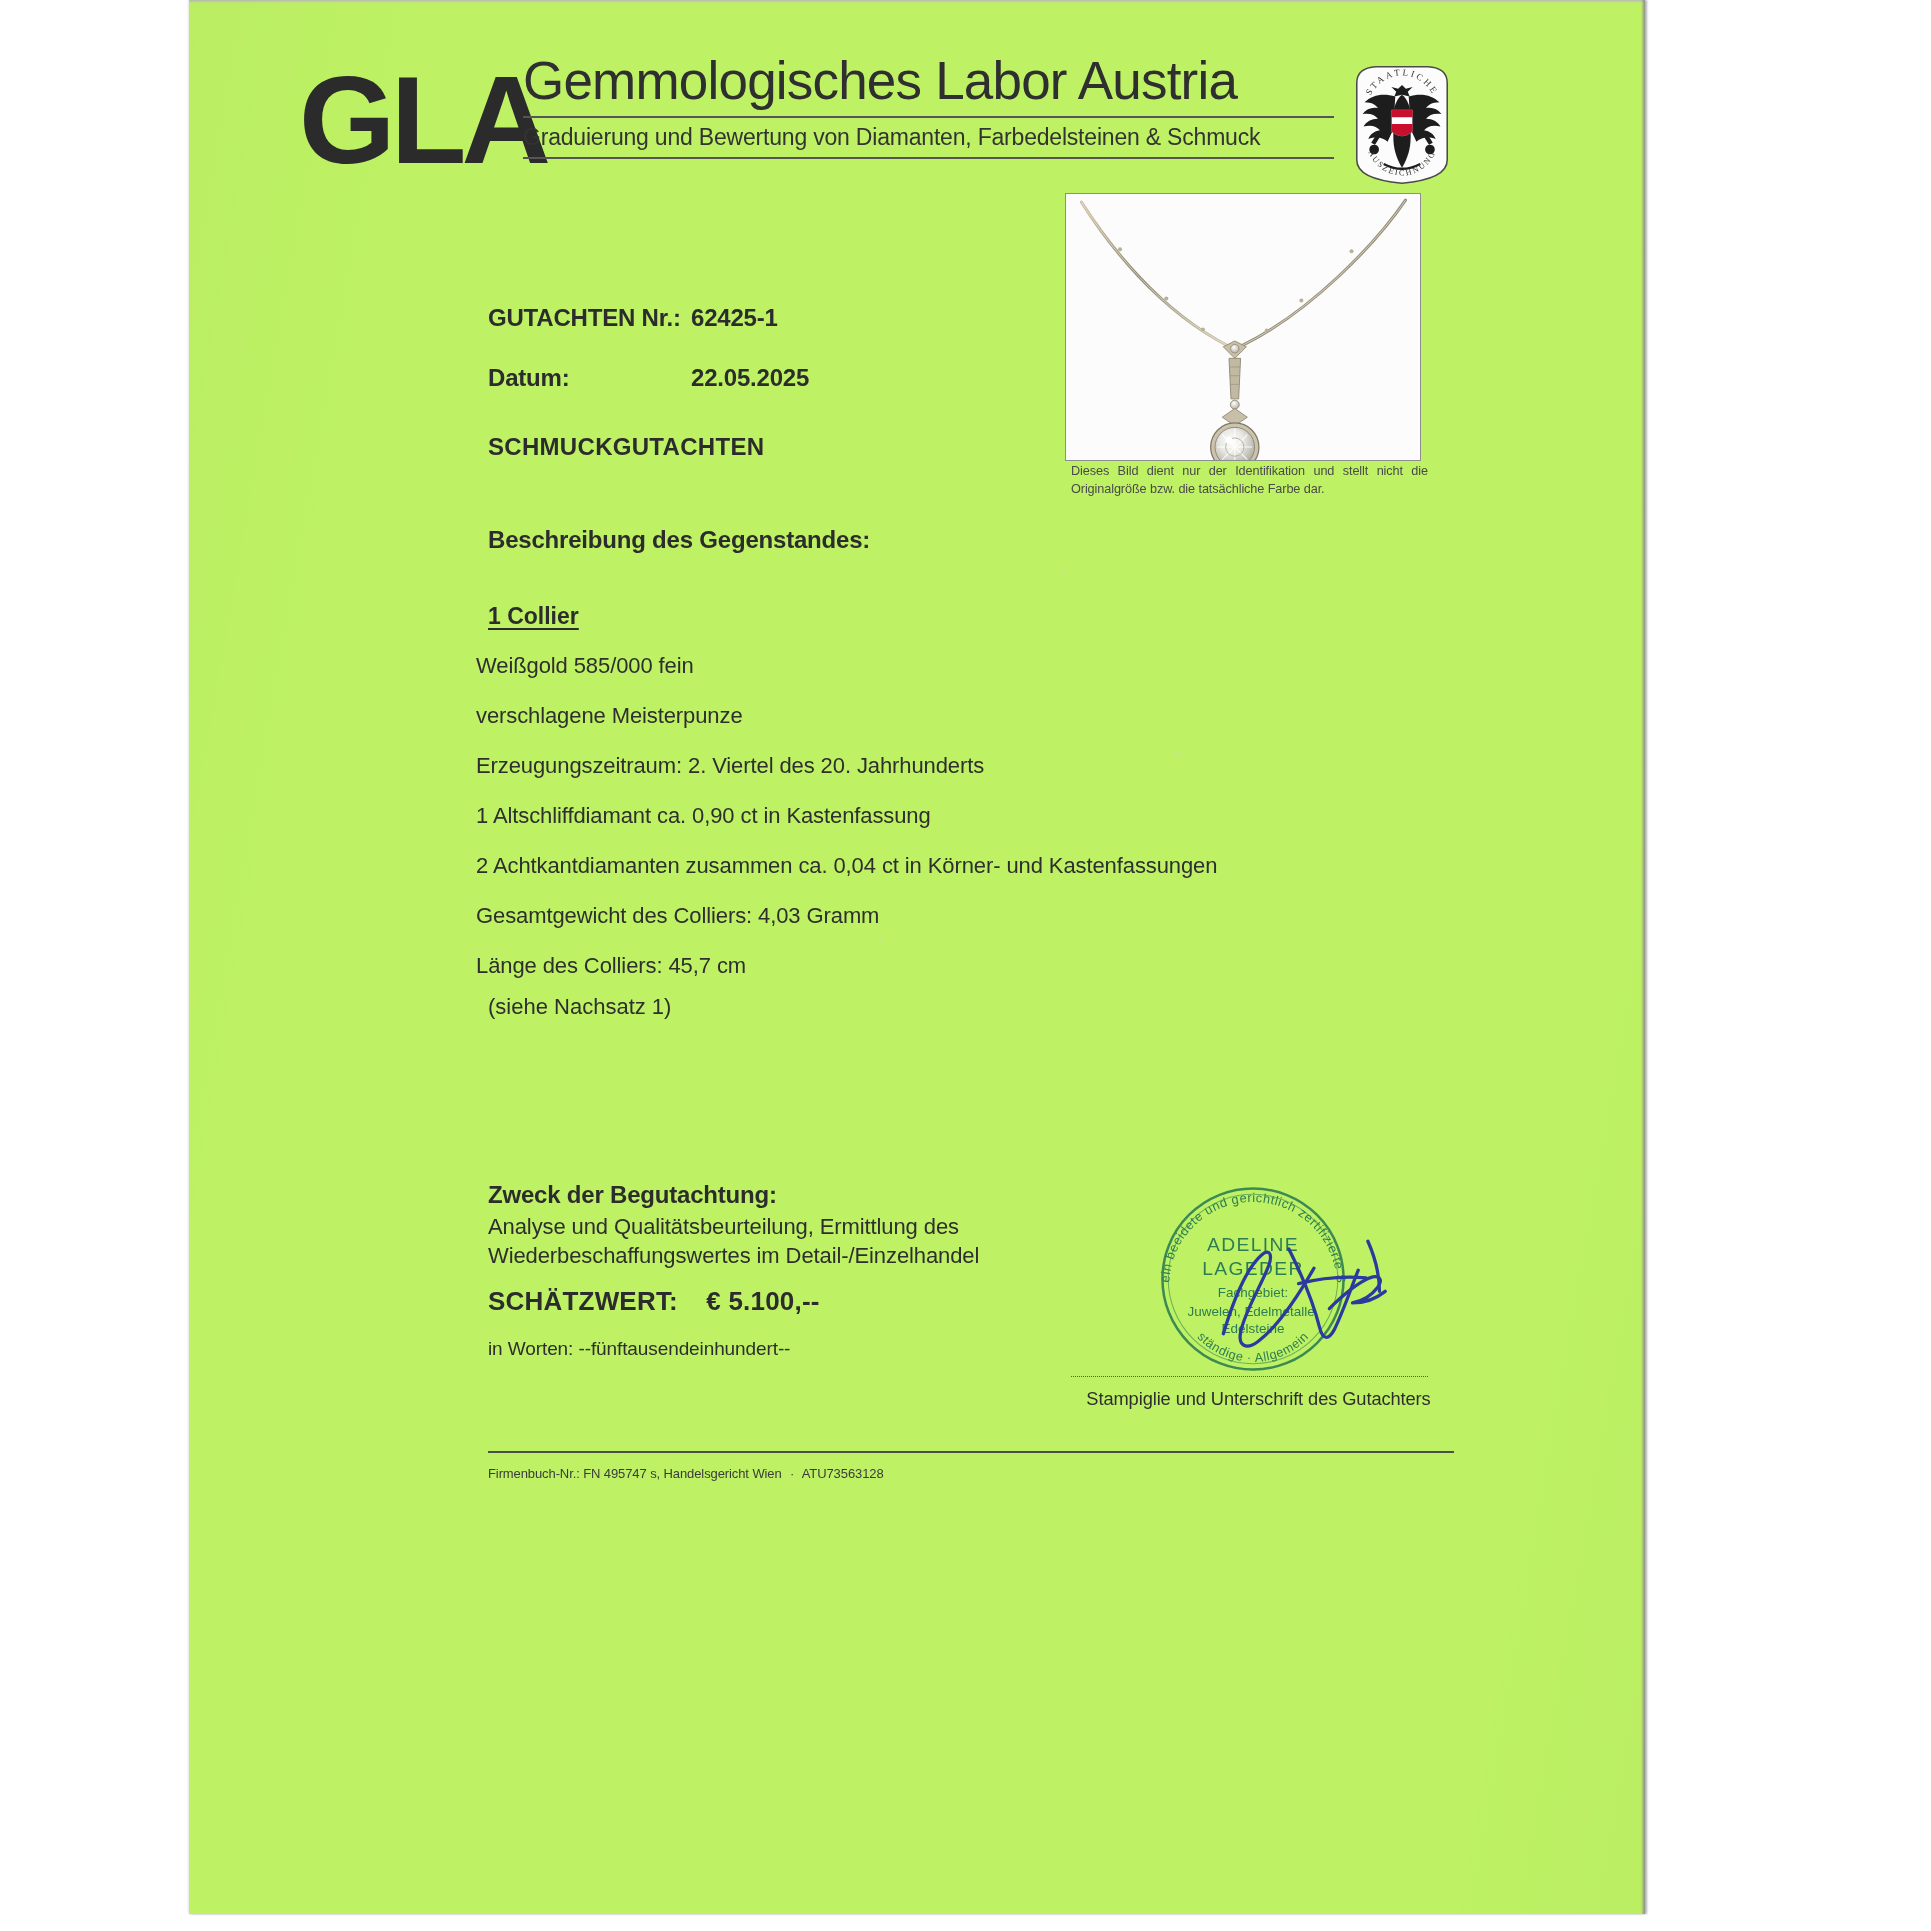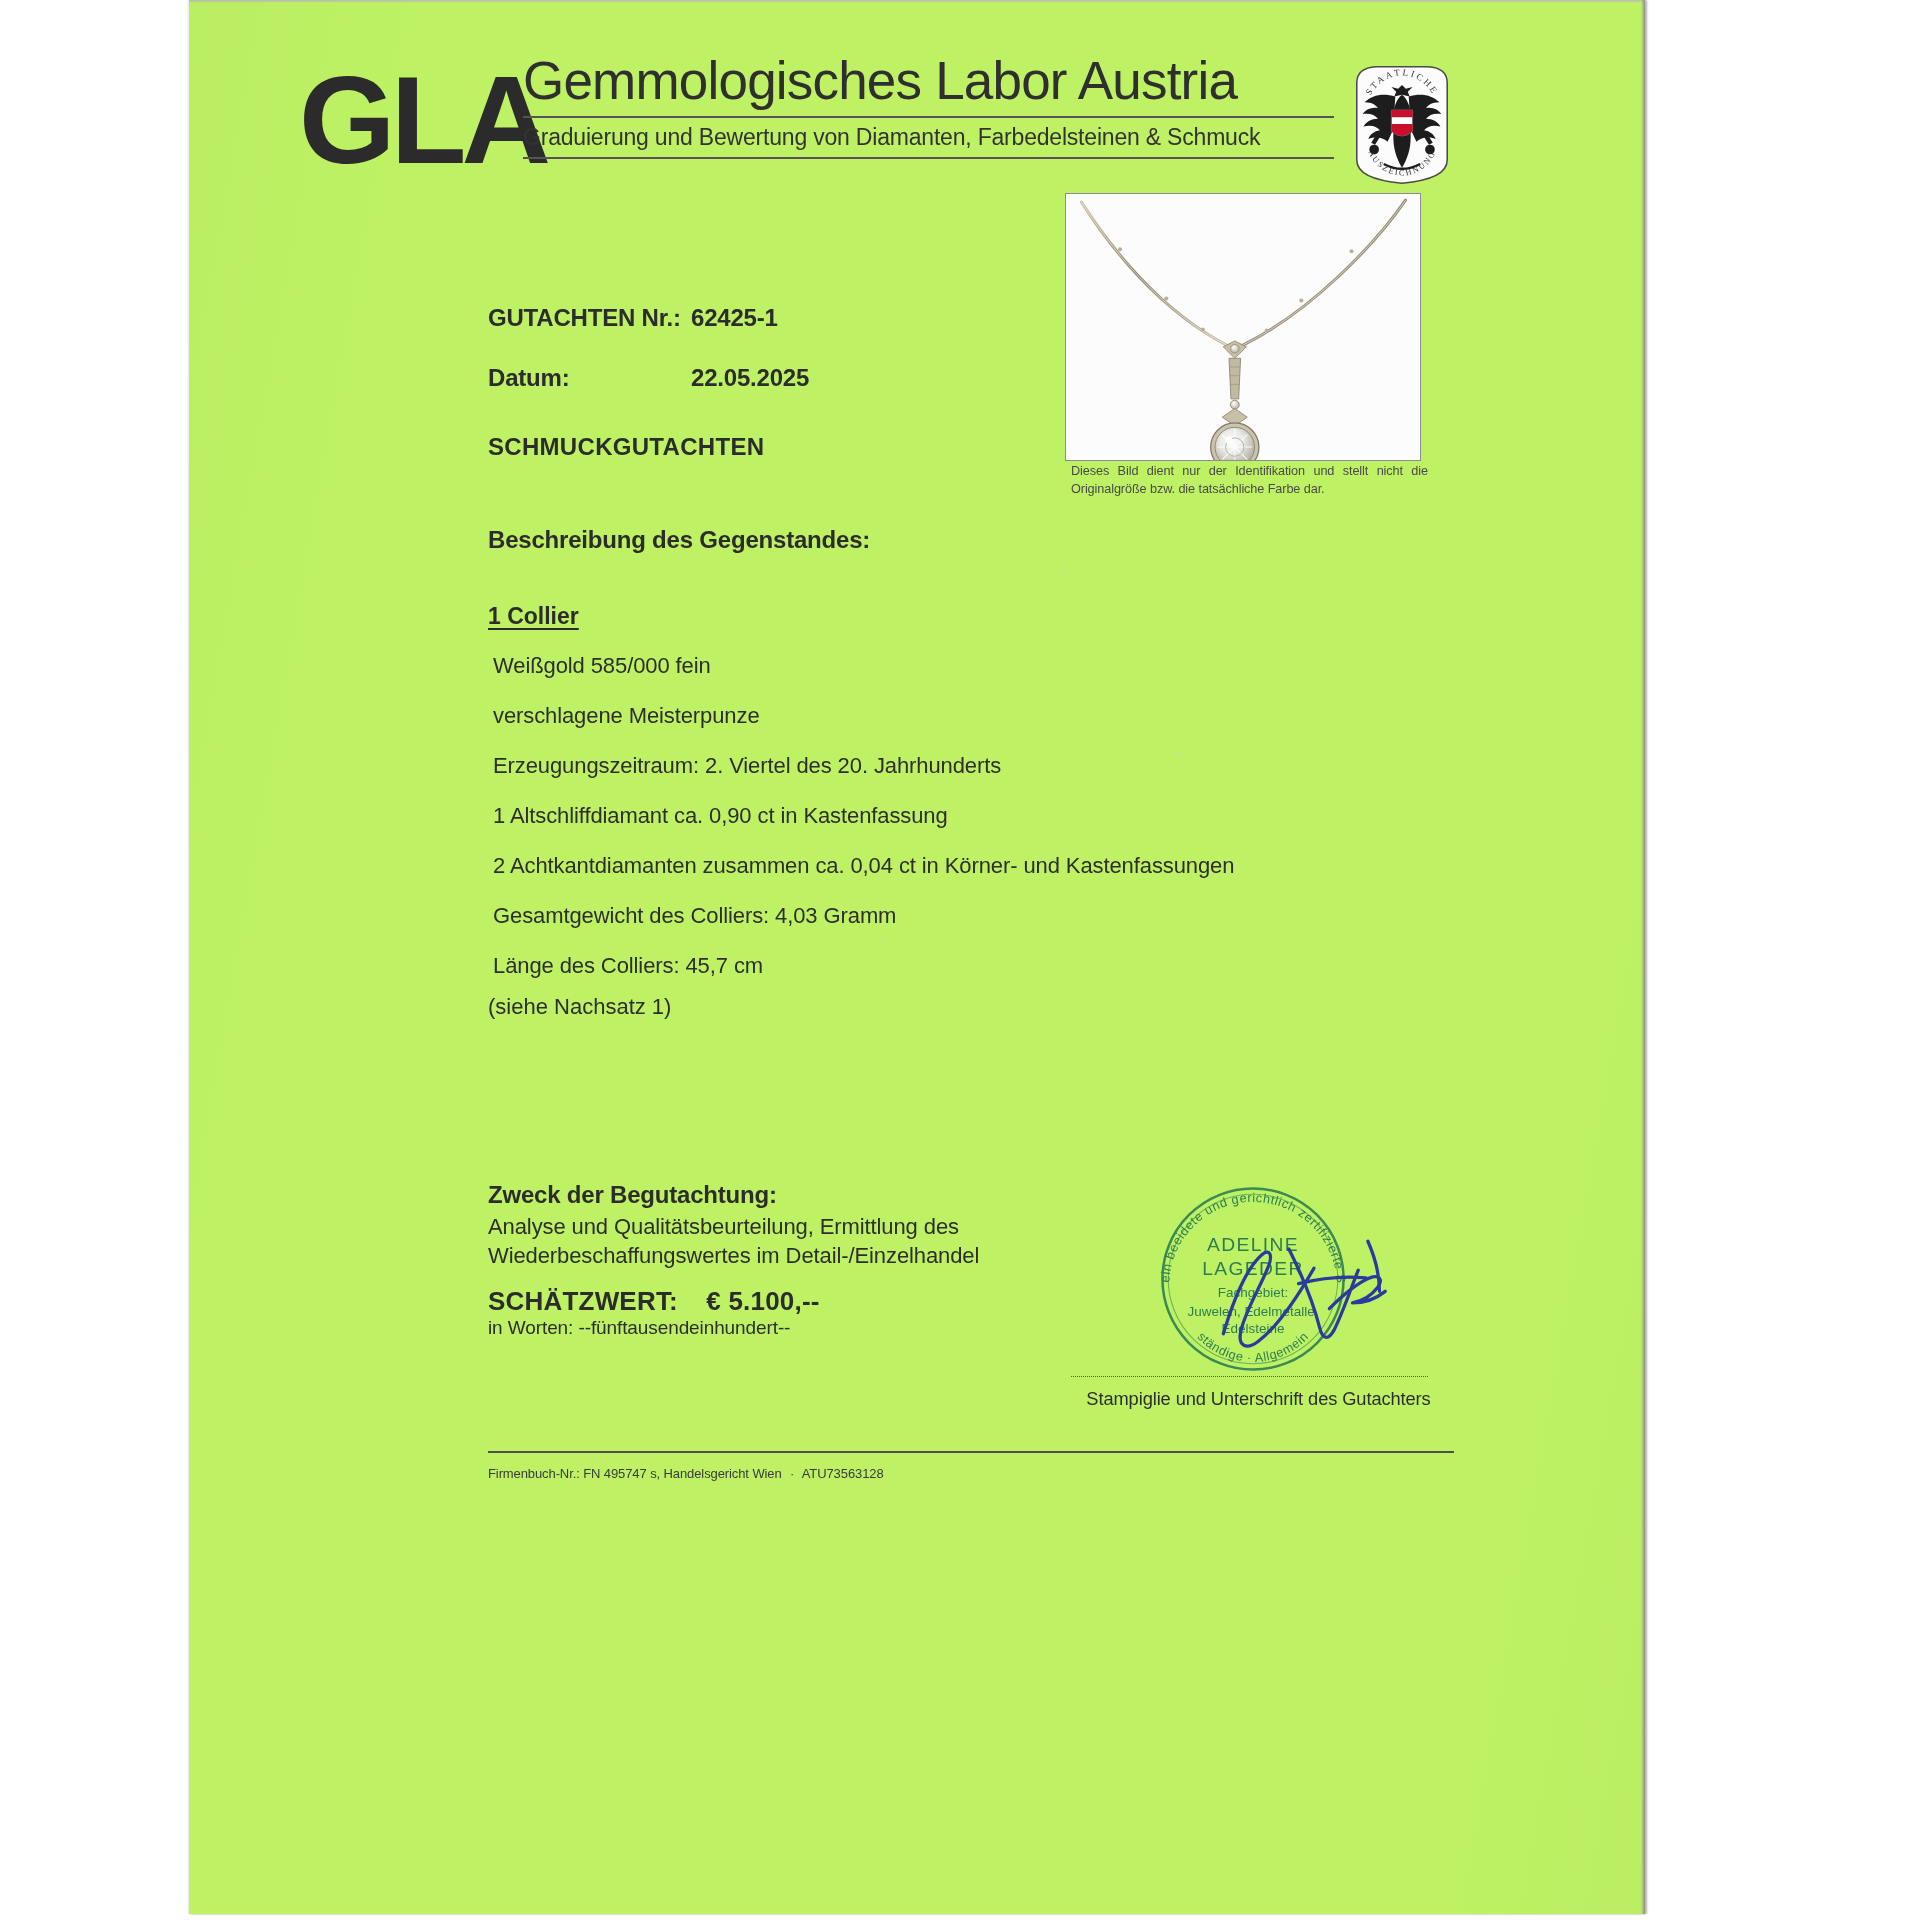--- a/index.html
+++ b/index.html
@@ -178,21 +178,21 @@
     left: 299px;
     top: 603px;
     font-size: 23px;
     font-weight: bold;
     color: #2c2c2c;
     text-decoration: underline;
     text-underline-offset: 3.9px;
   }
   #item-lines {
     position: absolute;
-    left: 304px;
+    left: 287px;
     top: 653px;
     width: 966px;
   }
   .item-line {
     font-size: 22px;
     color: #2e2e2e;
     margin-bottom: 24px;
     letter-spacing: -0.1px;
     white-space: nowrap;
   }
@@ -231,20 +231,21 @@
     left: 299px;
     top: 1286px;
   }
   #value-main {
     font-size: 26px;
     font-weight: bold;
     color: #2c2c2c;
     letter-spacing: 0.2px;
   }
   #value-words {
+    margin-top: 21px;
     font-size: 19px;
     color: #2e2e2e;
     letter-spacing: -0.1px;
   }
 
   
   #stamp-area {
     position: absolute;
     left: 882px;
     top: 1174px;

